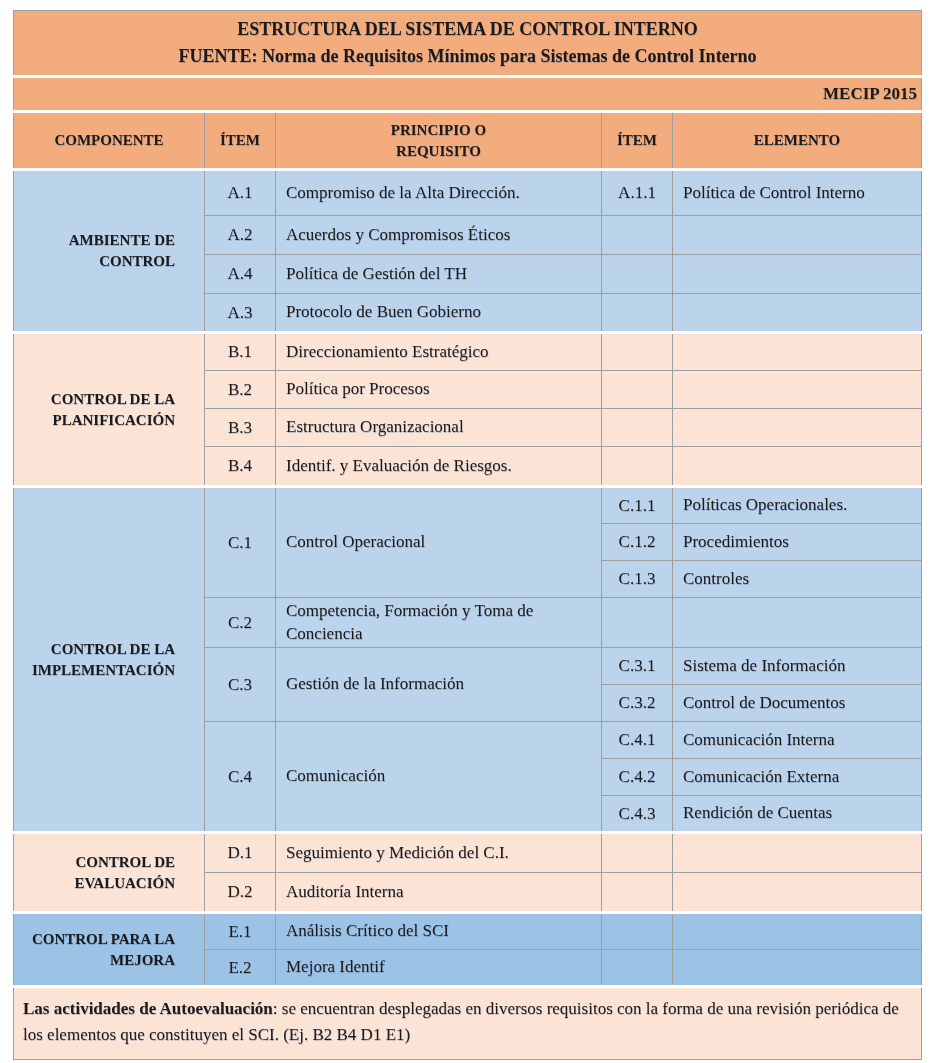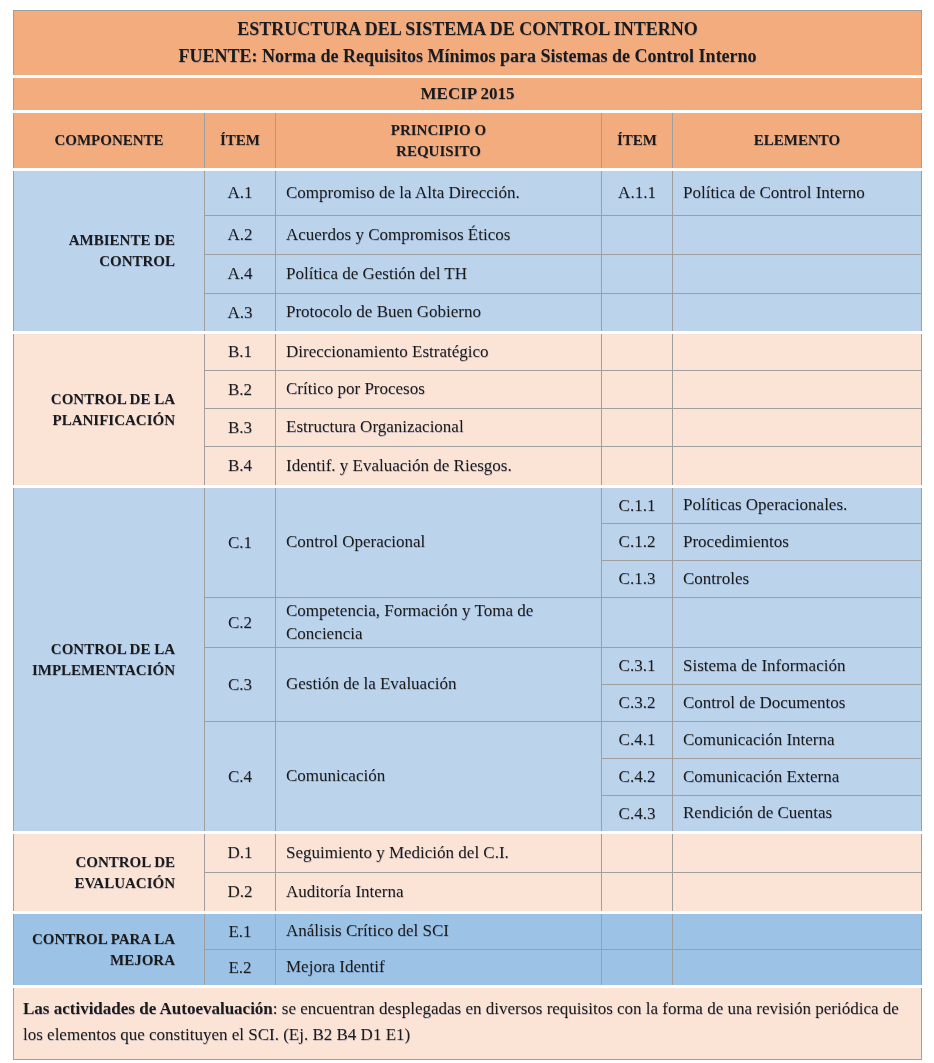--- a/index.html
+++ b/index.html
@@ -36,21 +36,21 @@
   }
   
   tr.sep > td, tr.sep > th{border-top:3px solid var(--section-divider);}
   
   tr.bg-orange > td, tr.bg-orange > th{background:var(--header-orange);}
   tr.bg-blue   > td{background:var(--light-blue);}
   tr.bg-peach  > td{background:var(--peach);}
   tr.bg-blue2  > td{background:var(--medium-blue);}
   
   .title-cell{text-align:center;font-weight:bold;font-size:18px;line-height:1.5;}
-  .subtitle-cell{text-align:center;font-weight:bold;font-size:17px;margin-left:25px;}
+  .subtitle-cell{text-align:right;font-weight:bold;font-size:17px;margin-left:25px;}
   th.colhead{font-weight:bold;font-size:15px;text-align:center;line-height:1.35;}
   th.colhead .narrow{display:inline-block;max-width:130px;}
   
   td.comp{font-weight:bold;font-size:15px;text-align:left;padding-left:9px;line-height:1.4;}
   td.comp .narrow{display:inline-block;max-width:152px;text-align:right;}
   td.item{text-align:center;font-size:17px;}
   td.prin,td.elem{text-align:left;padding-left:10px;font-size:17px;line-height:1.3;}
   
   td.footer-cell{
     background:var(--peach);
@@ -124,21 +124,21 @@
 
   <tr class="bg-peach sep h38">
     <td rowspan="4" class="comp"><span class="narrow">CONTROL DE LA PLANIFICACIÓN</span></td>
     <td class="item">B.1</td>
     <td class="prin">Direccionamiento Estratégico</td>
     <td class="item"></td>
     <td class="elem"></td>
   </tr>
   <tr class="bg-peach h38">
     <td class="item">B.2</td>
-    <td class="prin">Crítico por Procesos</td>
+    <td class="prin">Política por Procesos</td>
     <td class="item"></td>
     <td class="elem"></td>
   </tr>
   <tr class="bg-peach h38">
     <td class="item">B.3</td>
     <td class="prin">Estructura Organizacional</td>
     <td class="item"></td>
     <td class="elem"></td>
   </tr>
   <tr class="bg-peach h40">
@@ -164,21 +164,21 @@
     <td class="elem">Controles</td>
   </tr>
   <tr class="bg-blue h50">
     <td class="item">C.2</td>
     <td class="prin">Competencia, Formación y Toma de Conciencia</td>
     <td class="item"></td>
     <td class="elem"></td>
   </tr>
   <tr class="bg-blue h37">
     <td rowspan="2" class="item">C.3</td>
-    <td rowspan="2" class="prin">Gestión de la Evaluación</td>
+    <td rowspan="2" class="prin">Gestión de la Información</td>
     <td class="item">C.3.1</td>
     <td class="elem">Sistema de Información</td>
   </tr>
   <tr class="bg-blue h37">
     <td class="item">C.3.2</td>
     <td class="elem">Control de Documentos</td>
   </tr>
   <tr class="bg-blue h37">
     <td rowspan="3" class="item">C.4</td>
     <td rowspan="3" class="prin">Comunicación</td>

